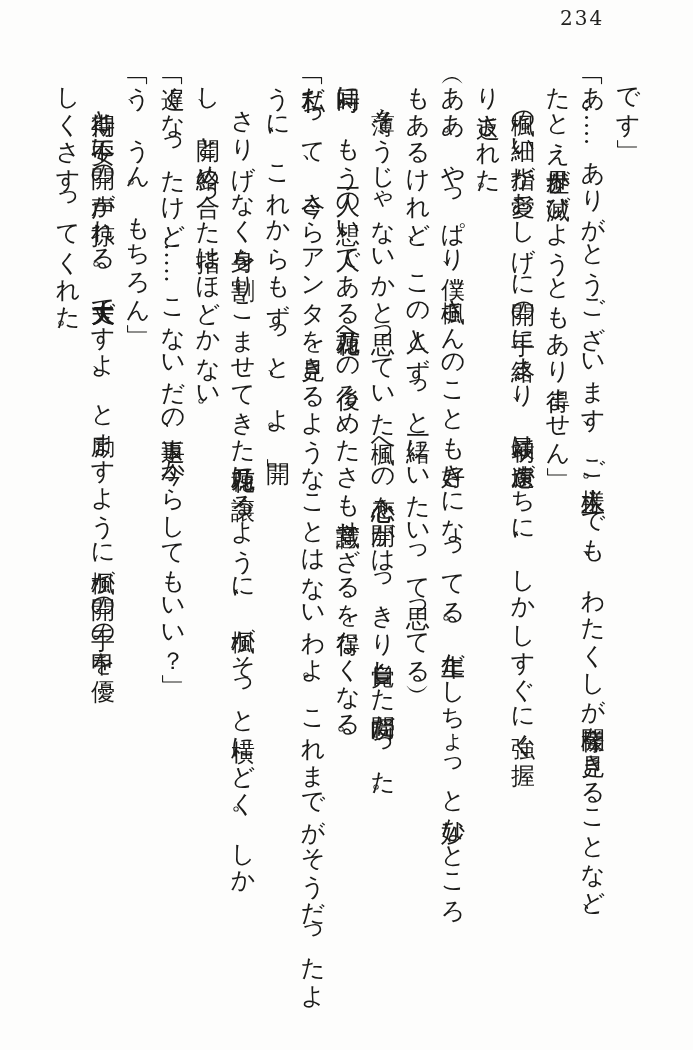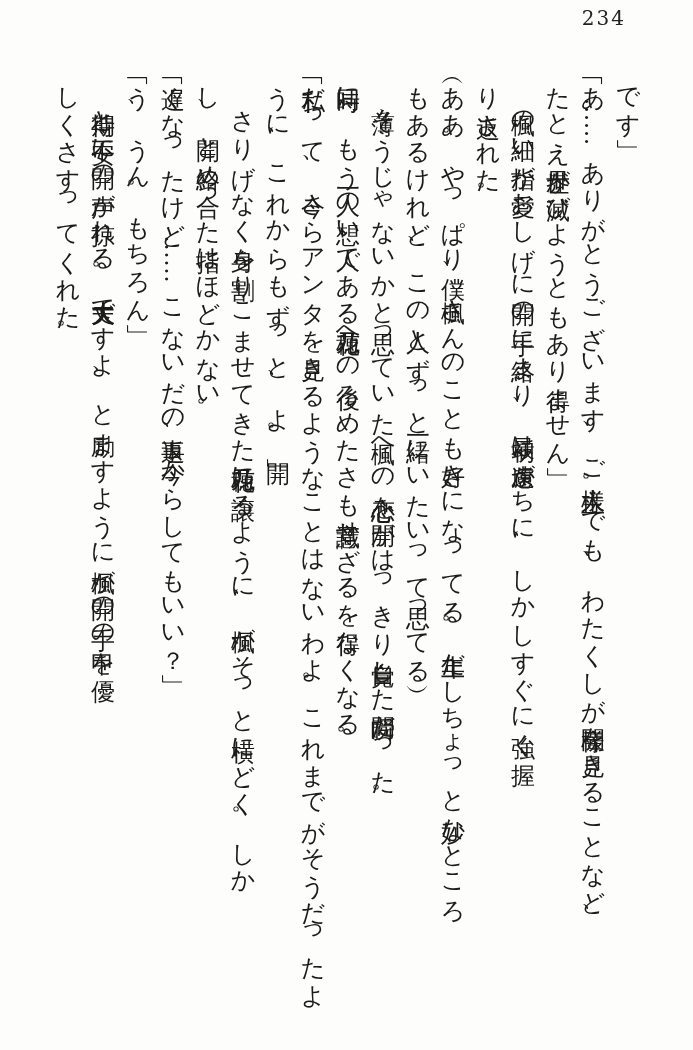--- a/index.html
+++ b/index.html
@@ -16,21 +16,21 @@
   }
   .page {
     position: absolute;
     inset: 0;
   }
   .page-number {
     position: absolute;
     top: 6px;
     left: 560px;
     width: 66px;
-    text-align: right;
+    text-align: left;
     font-size: 20px;
     letter-spacing: 2px;
     color: #222220;
   }
   .text-block {
     position: absolute;
     top: 70px;
     right: 48px;
     height: 945px;
     writing-mode: vertical-rl;

